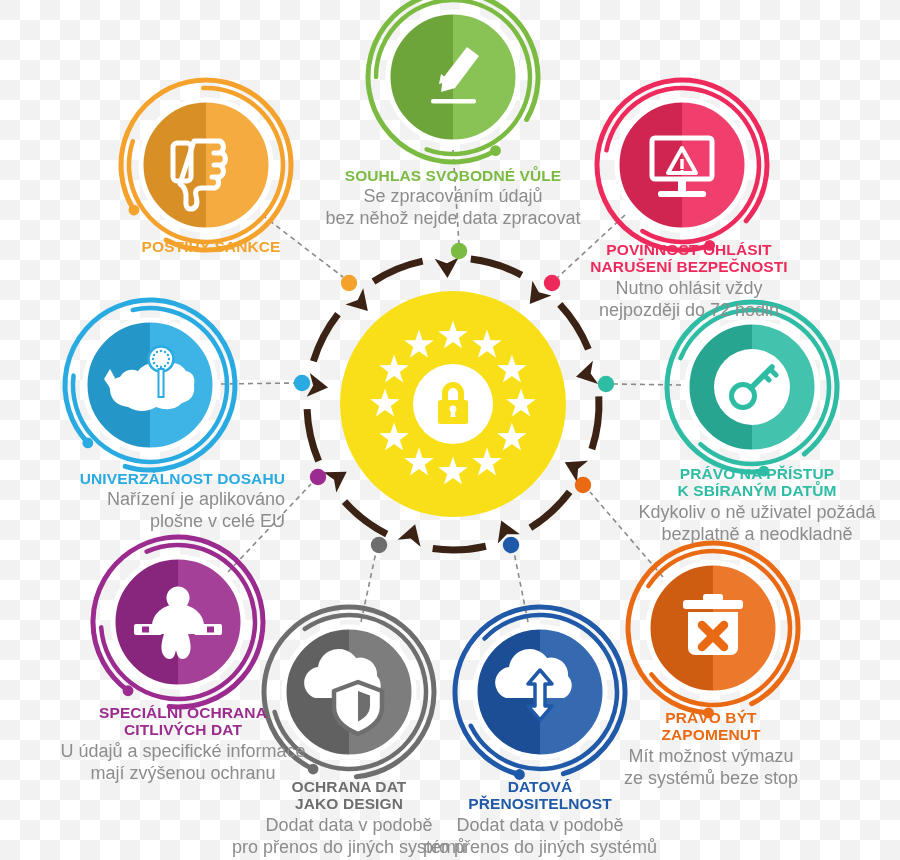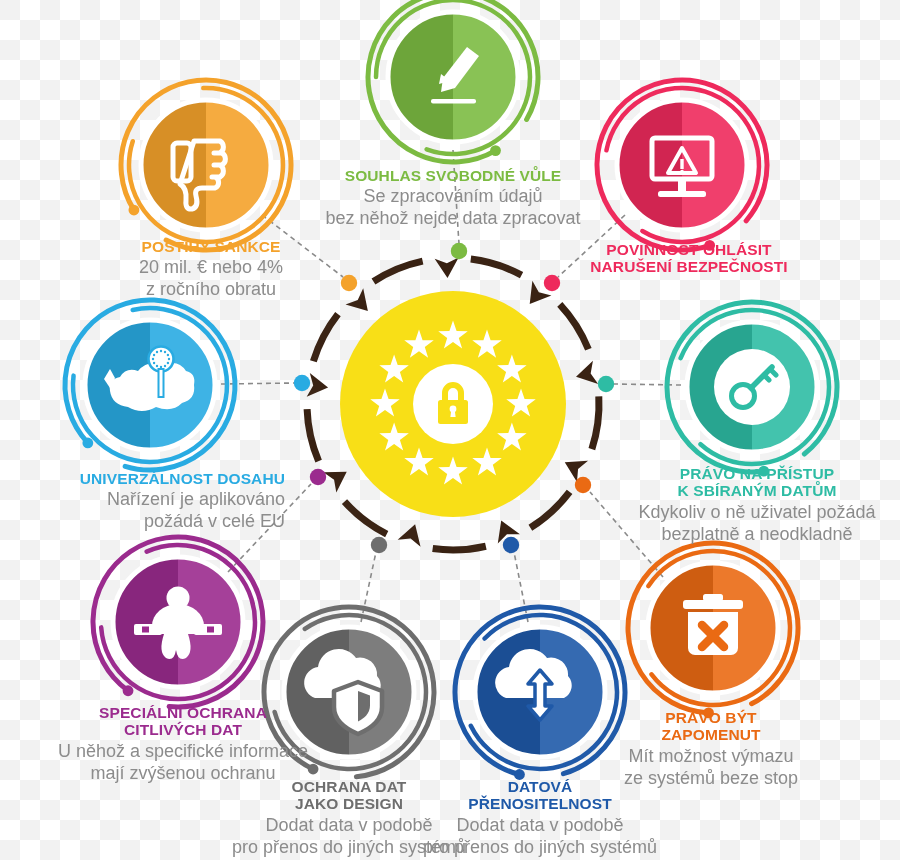--- a/index.html
+++ b/index.html
@@ -308,20 +308,22 @@
       </svg>
     <div id="labels">
         <div class="node-label" style="left: 288px; top: 167px; width: 330px;">
           <span class="node-title" style="color: rgb(124, 187, 66);">SOUHLAS SVOBODNÉ VŮLE</span>
           <span class="node-desc">Se zpracováním údajů
 bez něhož nejde data zpracovat</span>
         </div>
         <div class="node-label" style="left: 544px; top: 234px; width: 290px;">
           <span class="node-title" style="color: rgb(238, 42, 92); margin-top: 7px;">POVINNOST OHLÁSIT
 NARUŠENÍ BEZPEČNOSTI</span>
+          <span class="node-desc">Nutno ohlásit vždy
+nejpozději do 72 hodin</span>
         </div>
         <div class="node-label" style="left: 612px; top: 465px; width: 290px;">
           <span class="node-title" style="color: rgb(46, 188, 164);">PRÁVO NA PŘÍSTUP
 K SBÍRANÝM DATŮM</span>
           <span class="node-desc">Kdykoliv o ně uživatel požádá
 bezplatně a neodkladně</span>
         </div>
         <div class="node-label" style="left: 586px; top: 709px; width: 250px;">
           <span class="node-title" style="color: rgb(234, 106, 19);">PRÁVO BÝT
 ZAPOMENUT</span>
@@ -336,28 +338,26 @@
         </div>
         <div class="node-label" style="left: 204px; top: 778px; width: 290px;">
           <span class="node-title" style="color: rgb(110, 110, 110);">OCHRANA DAT
 JAKO DESIGN</span>
           <span class="node-desc">Dodat data v podobě
 pro přenos do jiných systémů</span>
         </div>
         <div class="node-label" style="left: 53px; top: 704px; width: 260px;">
           <span class="node-title" style="color: rgb(155, 43, 142);">SPECIÁLNÍ OCHRANA
 CITLIVÝCH DAT</span>
-          <span class="node-desc">U něhož a specifické informace
+          <span class="node-desc">U údajů a specifické informace
 mají zvýšenou ochranu</span>
         </div>
         <div class="node-label" style="left: 25px; top: 470px; width: 260px; text-align: right;">
           <span class="node-title" style="color: rgb(41, 171, 226);">UNIVERZÁLNOST DOSAHU</span>
           <span class="node-desc">Nařízení je aplikováno
-požádá v celé EU</span>
+plošne v celé EU</span>
         </div>
         <div class="node-label" style="left: 96px; top: 238px; width: 230px;">
           <span class="node-title" style="color: rgb(244, 162, 43);">POSTIHY SANKCE</span>
-          <span class="node-desc">20 mil. € nebo 4%
-z ročního obratu</span>
         </div>
       </div>
   </div>
 </div>
 
 </body></html>

